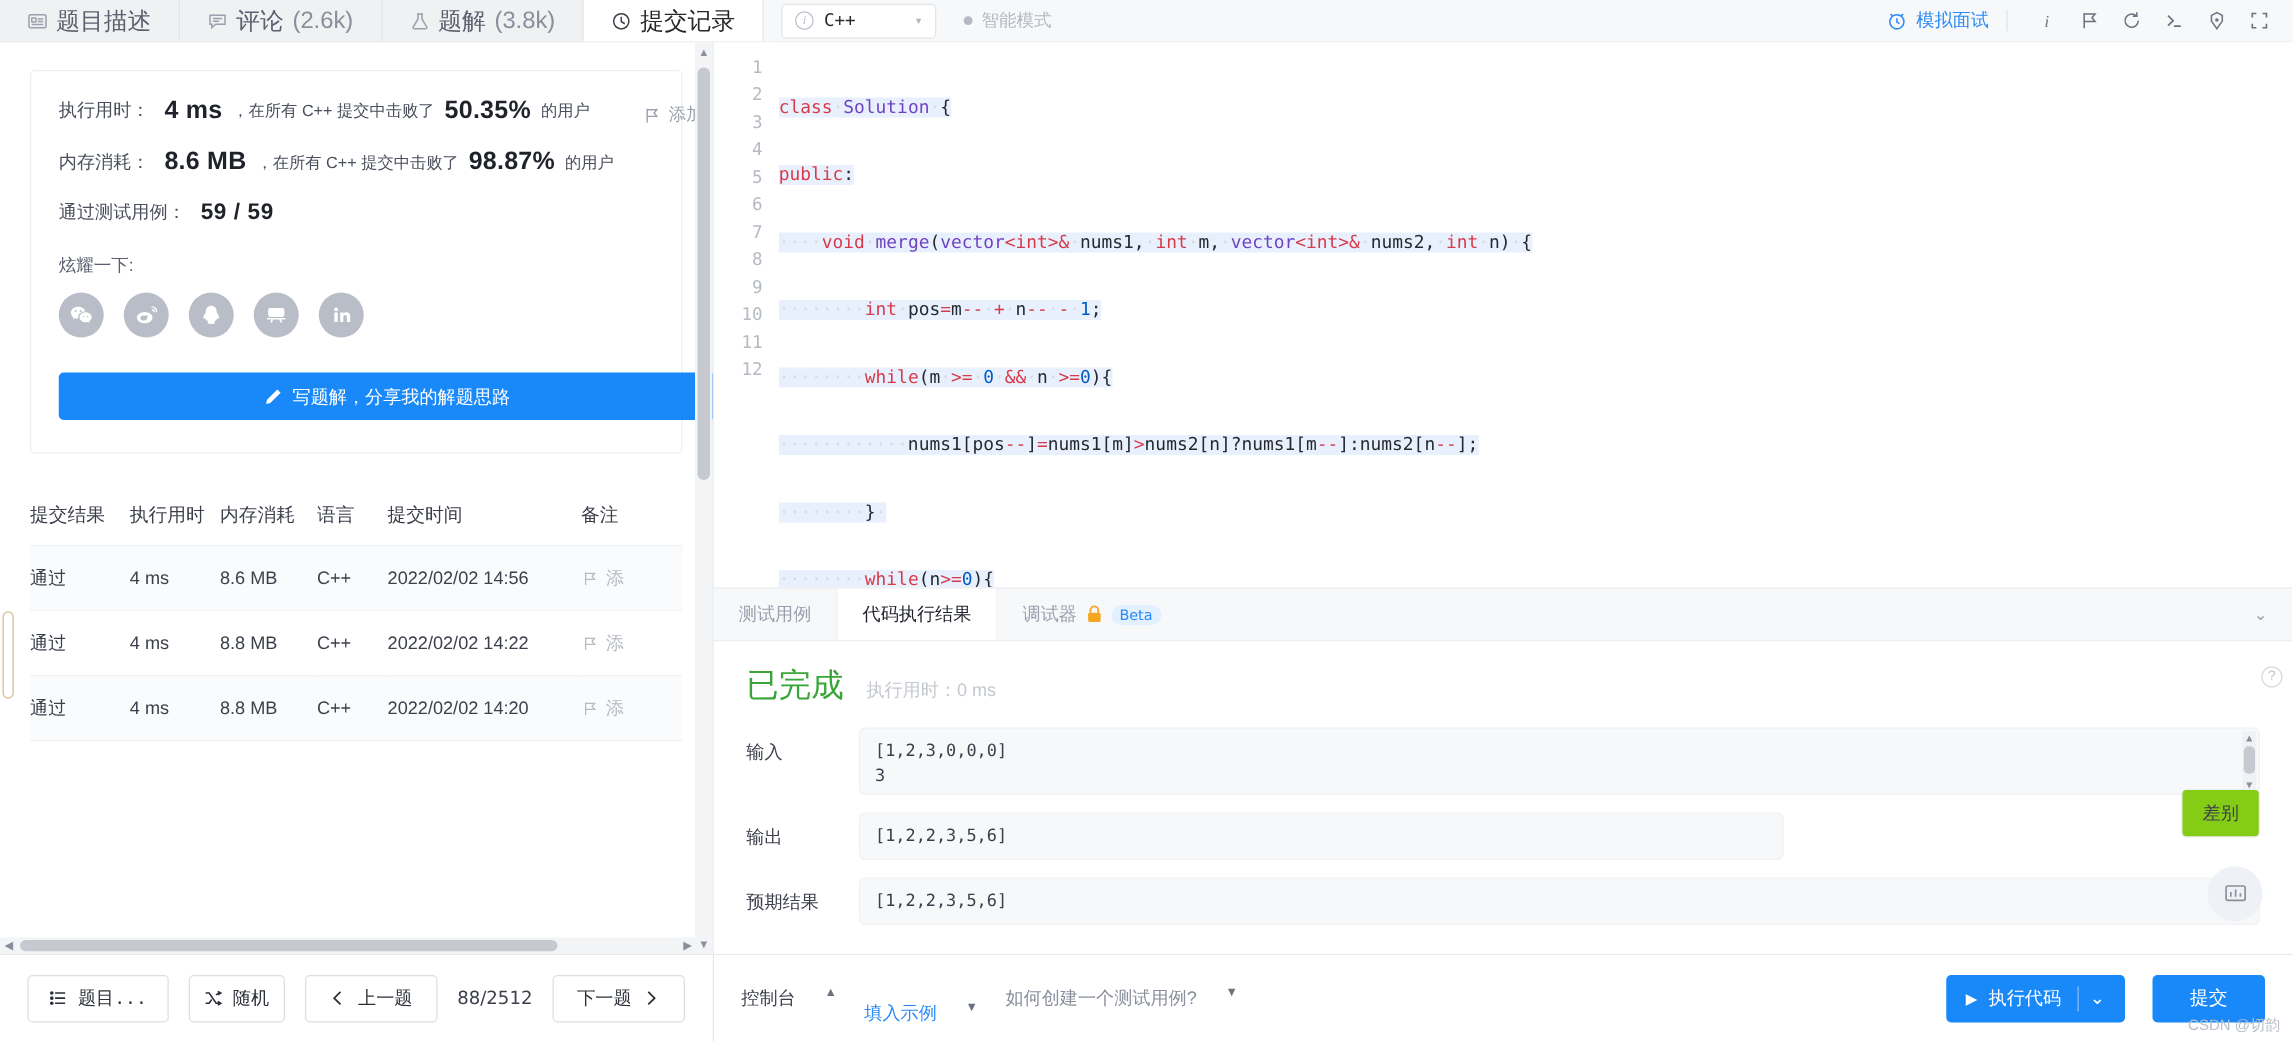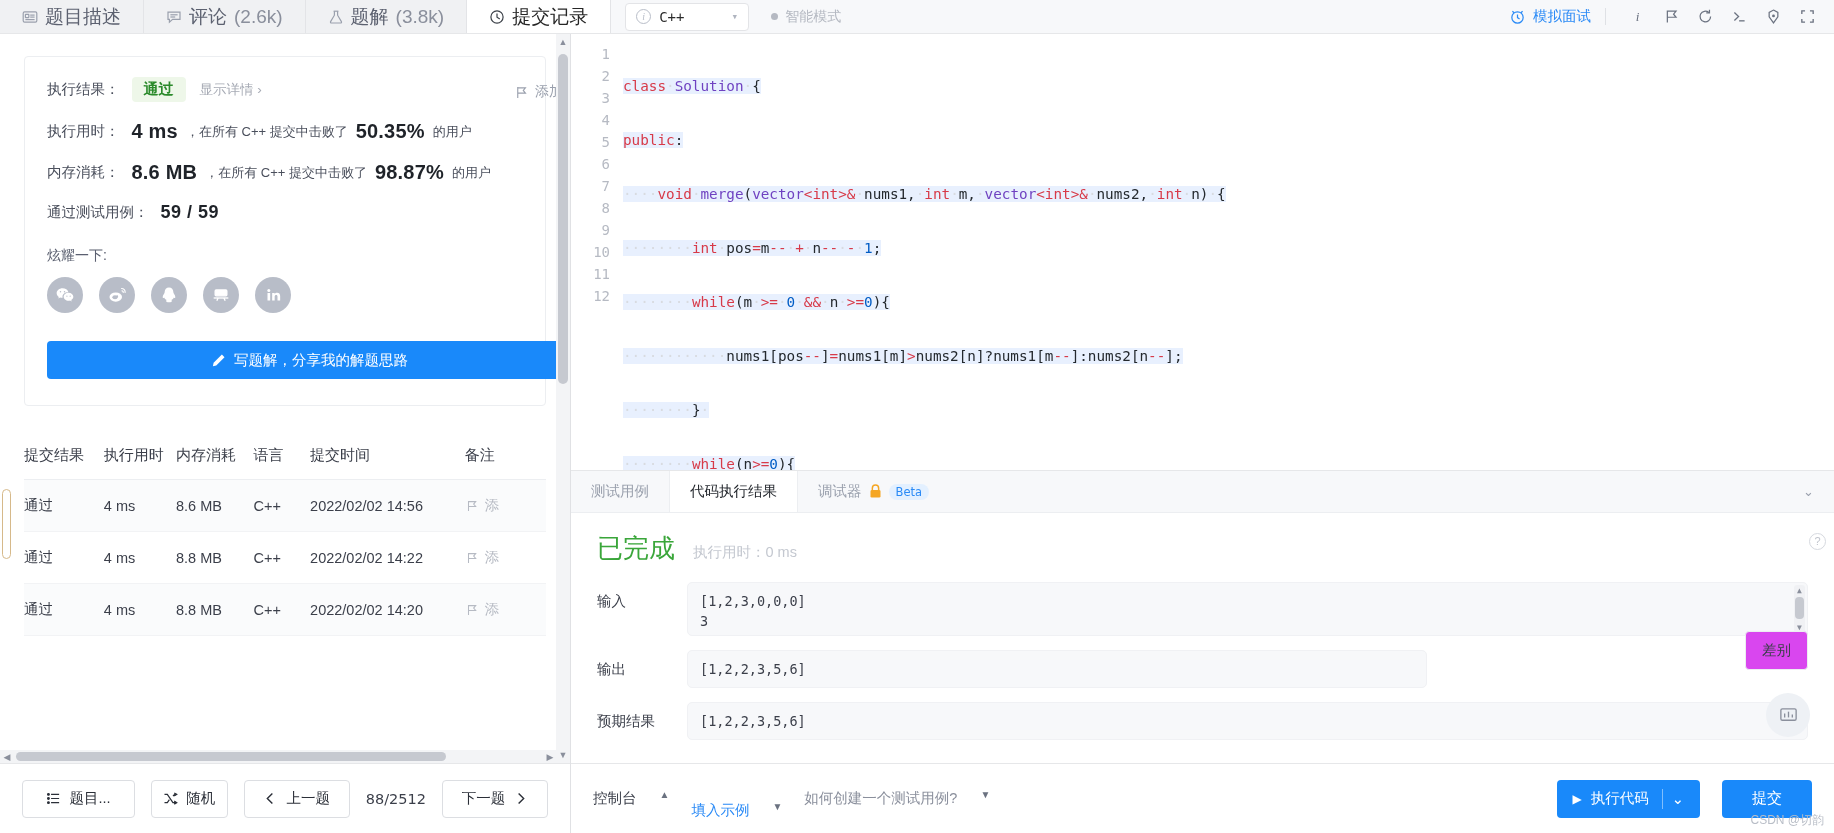--- a/index.html
+++ b/index.html
@@ -95,21 +95,21 @@
         align-items: center; justify-content: center; color: #8a8f9c; font-size: 9px; }
   .hscroll .lft { left: 0; } .hscroll .rgt { right: 0; }
   .pagehandle { position: absolute; left: 2px; top: 455px; width: 9px; height: 70px; border: 1px solid #d6b98a;
         border-radius: 5px; background: #fff; }
 
   
   .leftbottom { height: 70px; flex: 0 0 70px; border-top: 1px solid #e6e7e9; background: #fff;
                 display: flex; align-items: center; padding: 0 22px; gap: 16px; }
   .btn-o { height: 38px; border: 1px solid #dcdee2; border-radius: 4px; background: #fff; display: flex;
            align-items: center; justify-content: center; gap: 8px; font-size: 14.5px; color: #2b2f38;
-           padding: 0 14px; cursor: pointer; white-space: nowrap; overflow: hidden; }
+           padding: 0 14px; cursor: pointer; white-space: nowrap; overflow: hidden; font-family: Liberation Mono, monospace; }
   .btn-o svg { width: 15px; height: 15px; flex: 0 0 15px; }
   .w-list { width: 115px; } .w-rand { width: 78px; } .w-prev { width: 108px; } .w-next { width: 108px; }
   .pagenum { font-size: 14.5px; color: #3b3f4a; font-family: "DejaVu Sans", sans-serif; }
 
   
   .editorwrap { flex: 1 1 auto; min-height: 0; position: relative; display: flex; background: #fff; overflow: hidden; }
   .gutter { width: 52px; flex: 0 0 52px; padding-top: 9px; text-align: right; background: #fff; }
   .gutter div { height: 22px; line-height: 22px; padding-right: 13px; color: #b6bac3;
                 font-family: "DejaVu Sans Mono", monospace; font-size: 14px; }
   .code { flex: 1; padding-top: 9px; overflow: hidden; font-family: "DejaVu Sans Mono", monospace;
@@ -147,21 +147,21 @@
   .fbox { flex: 1; background: #f7f8fa; border: 1px solid #f0f1f4; border-radius: 5px; padding: 8px 12px;
           font-size: 13.5px; color: #3b3f4a; font-family: "DejaVu Sans Mono", monospace; min-height: 34px;
           position: relative; }
   .fbox.tall { height: 54px; overflow: hidden; }
   .fbox .l { line-height: 20px; }
   .fbox-scroll { position: absolute; right: 2px; top: 2px; bottom: 2px; width: 11px; background: #f0f1f4; border-radius: 3px; }
   .fbox-scroll .t { position: absolute; left: 1px; top: 12px; width: 9px; height: 22px; background: #c6c9d0; border-radius: 4px; }
   .fbox-scroll .a { position: absolute; left: 0; width: 11px; height: 11px; text-align: center; font-size: 8px; color: #8a8f9c; line-height: 11px; }
   .fbox-scroll .a.up { top: 0; } .fbox-scroll .a.dn { bottom: 0; }
   .w-out { max-width: 740px; }
-  .diffbtn { position: absolute; right: 26px; top: 118px; border: 1px solid #eceef1; background: #d946ef;
+  .diffbtn { position: absolute; right: 26px; top: 118px; border: 1px solid #eceef1; background: #84cc16;
              border-radius: 4px; padding: 9px 16px; font-size: 14.5px; color: #3b3f4a; }
 
   .floatfab { position: absolute; right: 24px; bottom: 26px; width: 44px; height: 44px; border-radius: 50%;
               background: #eef1f5; display: flex; align-items: center; justify-content: center; color: #8a8f9c; }
   .floatfab svg { width: 21px; height: 21px; }
 
   
   .consolebar { height: 70px; flex: 0 0 70px; border-top: 1px solid #e6e7e9; background: #fff;
                 display: flex; align-items: center; padding: 0 22px; gap: 22px; }
   .cbtn { display: flex; align-items: flex-start; gap: 23px; font-size: 14.5px; color: #3b3f4a; cursor: pointer; }
@@ -298,25 +298,20 @@
       <div class="leftscroll">
 
         <div class="card">
           <div class="add-note">
             <svg viewBox="0 0 16 16" fill="none" stroke="currentColor" stroke-width="1.2">
               <path d="M4 2.2v11.6M4 3h8.2l-2.3 2.8 2.3 2.8H4"></path>
             </svg>
             <span>添加</span>
           </div>
 
-          <div class="rowline">
-            <span class="lbl">执行结果：</span>
-            <span class="pass-pill">通过</span>
-            <span class="detail-link"><span>显示详情</span> ›</span>
-          </div>
 
           <div class="rowline">
             <span class="lbl">执行用时：</span>
             <span class="big">4 ms</span>
             <span class="small-t" style="margin:0 8px;">，在所有 C++ 提交中击败了</span>
             <span class="big">50.35%</span>
             <span class="small-t" style="margin-left:8px;">的用户</span>
           </div>
 
           <div class="rowline">

